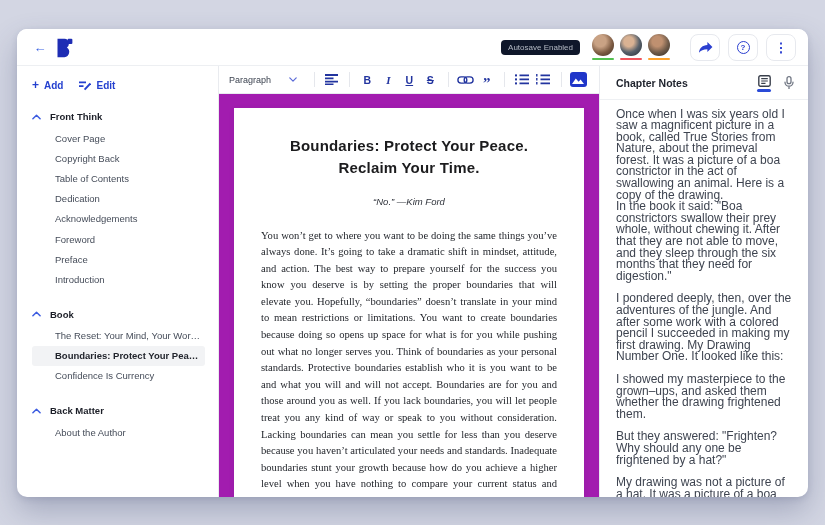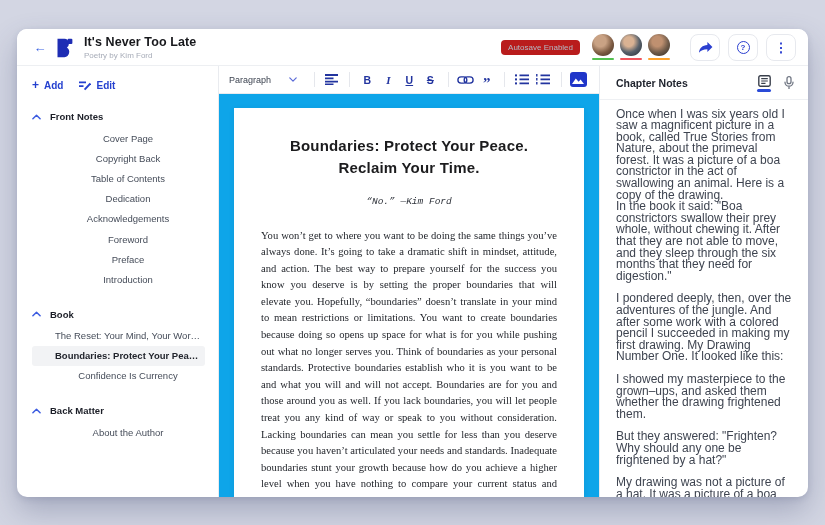--- a/index.html
+++ b/index.html
@@ -13,21 +13,21 @@
     display:flex; flex-direction:column;
   }
   
   .hdr { height:37px; flex:0 0 37px; display:flex; align-items:center; padding:0 12px; border-bottom:1px solid #edeff2; background:#fff; }
   .back-btn { width:22px; height:22px; display:flex; align-items:center; justify-content:center; color:#3b63e4; font-size:13px; cursor:pointer; }
   .logo { width:21px; height:21px; margin:0 9px 0 3px; }
   .ttl-wrap { display:flex; flex-direction:column; }
   .ttl { font-size:12.5px; font-weight:700; color:#17181c; letter-spacing:.1px; }
   .sub { font-size:8px; color:#a7acb8; margin-top:2px; }
   .hdr-spacer { flex:1; }
-  .autosave { font-size:8px; color:#b4bac4; background:#b91c1c; border-radius:4px; padding:3px 7px; margin-right:12px; }
+  .autosave { font-size:8px; color:#b4bac4; background:#0f172a; border-radius:4px; padding:3px 7px; margin-right:12px; }
   .avatars { display:flex; gap:6px; margin-right:12px; }
   .avatar-wrap { display:flex; flex-direction:column; align-items:center; cursor:pointer; }
   .avatar { width:22px; height:22px; border-radius:50%; }
   .av1 { background:radial-gradient(circle at 38% 32%, #c9a284 0 28%, #7c5a42 60%, #3c2c20 100%); }
   .av2 { background:radial-gradient(circle at 40% 35%, #d9b293 0 25%, #58616b 55%, #23272d 100%); }
   .av3 { background:radial-gradient(circle at 42% 34%, #bf9070 0 26%, #6e5a49 58%, #2e2620 100%); }
   .status-bar { width:22px; height:2.5px; border-radius:2px; margin-top:2px; }
   .hdr-btn { width:30px; height:27px; border:1px solid #e7e9ee; border-radius:8px; background:#fff; display:flex; align-items:center; justify-content:center; margin-left:8px; cursor:pointer; color:#2b3fd0; }
   .help-circle { width:13px; height:13px; border:1.4px solid #2b3fd0; border-radius:50%; display:flex; align-items:center; justify-content:center; font-size:8px; font-weight:700; color:#2b3fd0; }
   .more-dots { font-size:13px; font-weight:700; color:#2b3fd0; letter-spacing:0; line-height:1; }
@@ -35,39 +35,39 @@
   .bodyrow { flex:1; display:flex; min-height:0; }
   
   .sidebar { width:201px; flex:0 0 201px; padding:12px 13px 0 15px; overflow:hidden; }
   .add-edit { display:flex; align-items:center; gap:16px; color:#2440cf; font-size:10px; font-weight:700; }
   .ae-btn { display:flex; align-items:center; gap:5px; cursor:pointer; }
   .sec { margin-top:19px; }
   .sec-hd { display:flex; align-items:center; gap:9px; cursor:pointer; }
   .sec-hd .chev { display:flex; }
   .sec-label { font-size:9.5px; font-weight:700; color:#1b1e27; }
   .sec-items { margin-top:6px; }
-  .s-item { font-size:9.5px; color:#454c59; padding:4.6px 4px 4.6px 23px; cursor:pointer; white-space:nowrap; overflow:hidden; text-overflow:ellipsis; border-radius:3px;text-align:center; }
+  .s-item { font-size:9.5px; color:#454c59; padding:4.6px 4px 4.6px 23px; cursor:pointer; white-space:nowrap; overflow:hidden; text-overflow:ellipsis; border-radius:3px; }
   .s-item.selected { font-weight:700; color:#22252d; background:#f2f3f5; }
   
   .editor { flex:1; border-left:1px solid #e9ebef; border-right:1px solid #e9ebef; display:flex; flex-direction:column; min-width:0; }
   .toolbar { height:28px; flex:0 0 28px; display:flex; align-items:center; padding:0 10px; border-bottom:1px solid #e9ebef; background:#fff; }
   .style-dd { display:flex; align-items:center; gap:18px; cursor:pointer; margin-right:10px; }
   .style-dd .lbl { font-size:9px; color:#3c4350; }
   .tb-sep { width:1px; height:15px; background:#e5e7ec; margin:0 7px; }
   .tb-btn { min-width:17px; height:18px; display:flex; align-items:center; justify-content:center; cursor:pointer; color:#22349f; margin:0 2px; }
   .g-b { font-size:10.5px; font-weight:800; }
   .g-i { font-size:11px; font-weight:700; font-style:italic; font-family:"Liberation Serif",serif; }
   .g-u { font-size:10.5px; font-weight:700; text-decoration:underline; }
   .g-s { font-size:10.5px; font-weight:700; text-decoration:line-through; }
   .g-q { font-size:15px; font-weight:700; font-family:"Liberation Serif",serif; line-height:8px; padding-top:7px; }
   .img-btn { width:18px; height:15px; background:#2036c9; border-radius:3px; display:flex; align-items:center; justify-content:center; }
-  .canvas { flex:1; background:#0ea5e9; display:flex; justify-content:center; overflow:hidden; }
+  .canvas { flex:1; background:#a21caf; display:flex; justify-content:center; overflow:hidden; }
   .page { margin-top:14px; width:350px; background:#fff; box-shadow:0 1px 5px rgba(40,50,70,.10); padding:27px 27px 40px; }
   .ch-title { font-size:15px; line-height:1.45; font-weight:800; color:#1c1c1e; text-align:center; letter-spacing:.2px; }
-  .epigraph { margin-top:17px; text-align:center; font-family:Liberation Mono, monospace; font-style:italic; font-size:9.5px; color:#30343c; }
+  .epigraph { margin-top:17px; text-align:center; font-family:Liberation Sans, sans-serif; font-style:italic; font-size:9.5px; color:#30343c; }
   .ch-body { margin-top:21px; font-family:"Liberation Serif",serif; font-size:10.6px; line-height:16.6px; color:#23262c; text-align:justify; }
   
   .notes { width:208px; flex:0 0 208px; display:flex; flex-direction:column; min-height:0; }
   .notes-hd { padding:9px 14px 7px 16px; display:flex; align-items:center; border-bottom:1px solid #eef0f3; }
   .notes-title { font-size:10.5px; font-weight:700; color:#1d212b; flex:1; }
   .nt-icon { display:flex; flex-direction:column; align-items:center; cursor:pointer; margin-right:13px; }
   .nt-underline { width:14px; height:2.5px; background:#2b4bd7; border-radius:2px; margin-top:2px; }
   .mic { cursor:pointer; display:flex; }
   .notes-body { padding:9px 14px 0 16px; overflow:hidden; }
   .note-p { font-size:12px; line-height:11.6px; color:#3e4450; white-space:pre-line; margin-bottom:11px; }
@@ -79,24 +79,20 @@
   <div class="card">
 
     <div class="hdr">
       <div class="back-btn">
         <span>←</span>
       </div>
       <svg class="logo" viewBox="0 0 24 24">
         <path d="M4 2 h8 a5 5 0 0 1 5 5 v1 a5 5 0 0 1 -2.2 4.1 A6 6 0 0 1 12 23 H4 Z" fill="#1e2db4"></path>
         <rect x="15.5" y="2" width="5.5" height="6" rx="1.2" fill="#1e2db4"></rect>
       </svg>
-      <div class="ttl-wrap">
-        <div class="ttl">It's Never Too Late</div>
-        <div class="sub">Poetry by Kim Ford</div>
-      </div>
       <div class="hdr-spacer"></div>
       <div class="autosave">Autosave Enabled</div>
       <div class="avatars">
         <div class="avatar-wrap">
           <div class="avatar av1"></div>
           <div class="status-bar" style="background:#53c14f"></div>
         </div>
         <div class="avatar-wrap">
           <div class="avatar av2"></div>
           <div class="status-bar" style="background:#f2545b"></div>
@@ -139,21 +135,21 @@
           </div>
         </div>
 
         <div class="sec">
           <div class="sec-hd">
             <span class="chev">
               <svg width="9" height="6" viewBox="0 0 10 6">
                   <polyline points="1,5 5,1 9,5" fill="none" stroke="#3b5be0" stroke-width="1.6" stroke-linecap="round" stroke-linejoin="round"></polyline>
                 </svg>
             </span>
-            <span class="sec-label">Front Notes</span>
+            <span class="sec-label">Front Think</span>
           </div>
           <div class="sec-items">
             <div class="s-item">Cover Page</div>
             <div class="s-item">Copyright Back</div>
             <div class="s-item">Table of Contents</div>
             <div class="s-item">Dedication</div>
             <div class="s-item">Acknowledgements</div>
             <div class="s-item">Foreword</div>
             <div class="s-item">Preface</div>
             <div class="s-item">Introduction</div>

